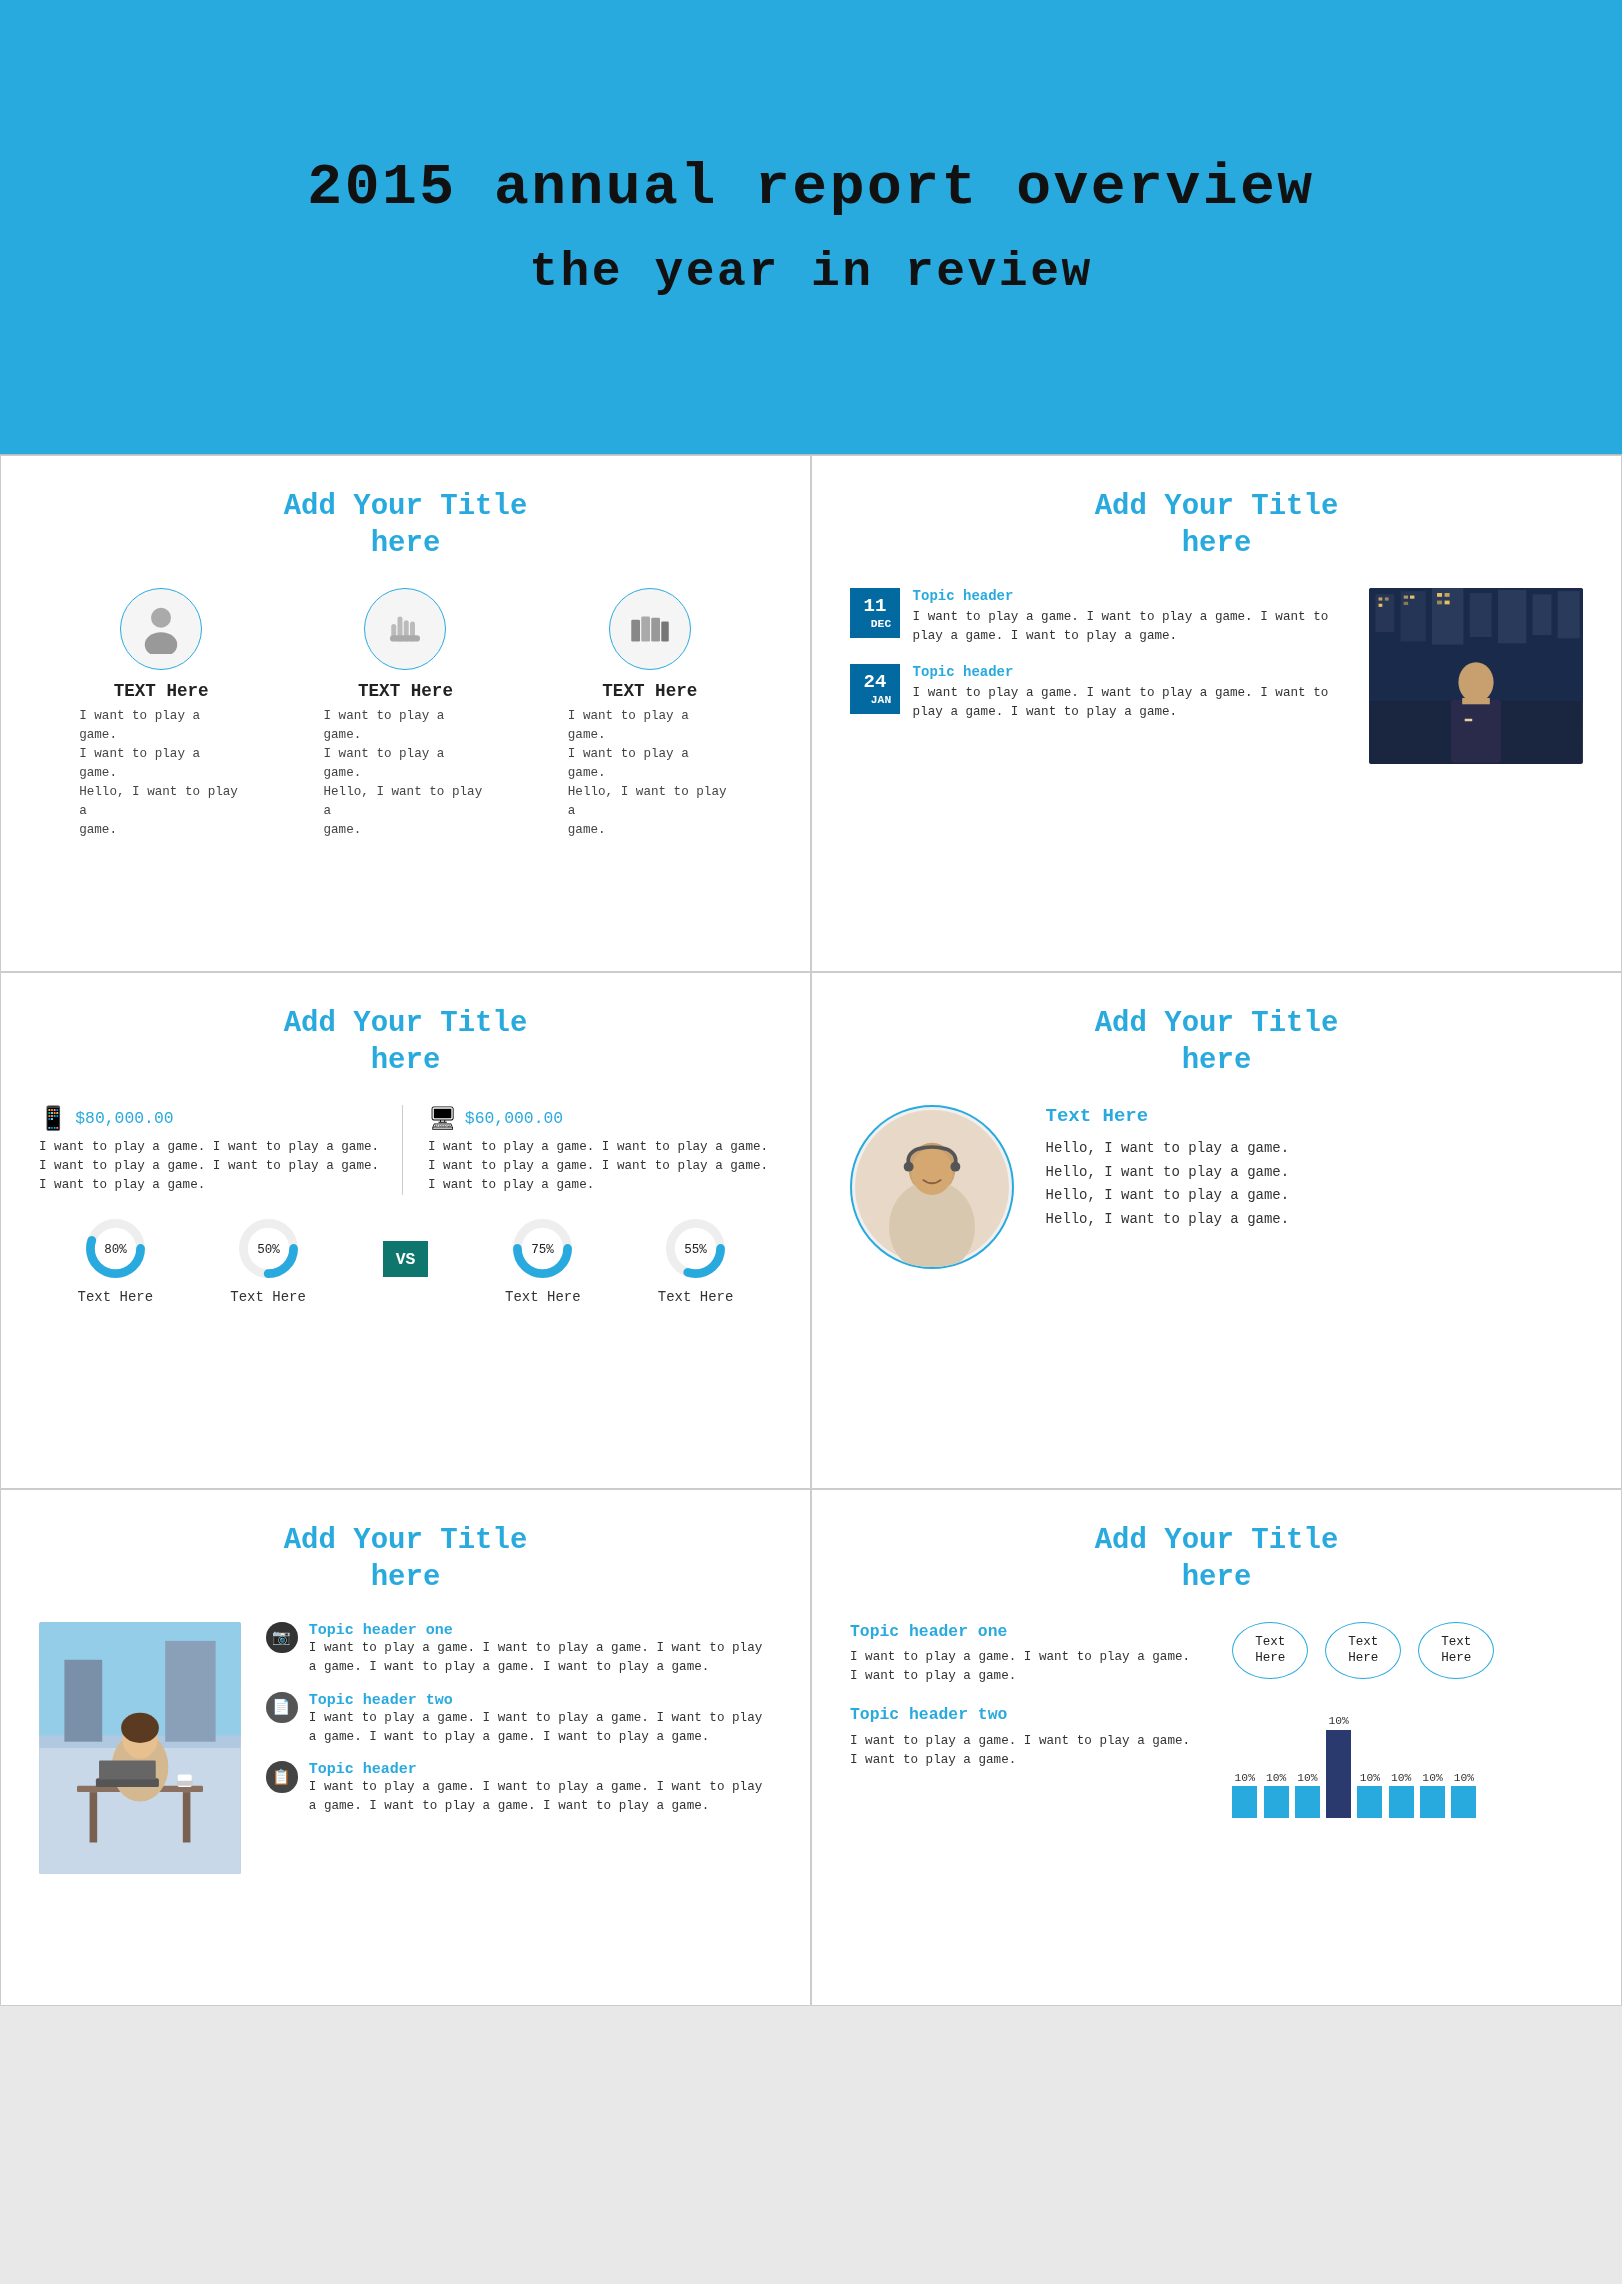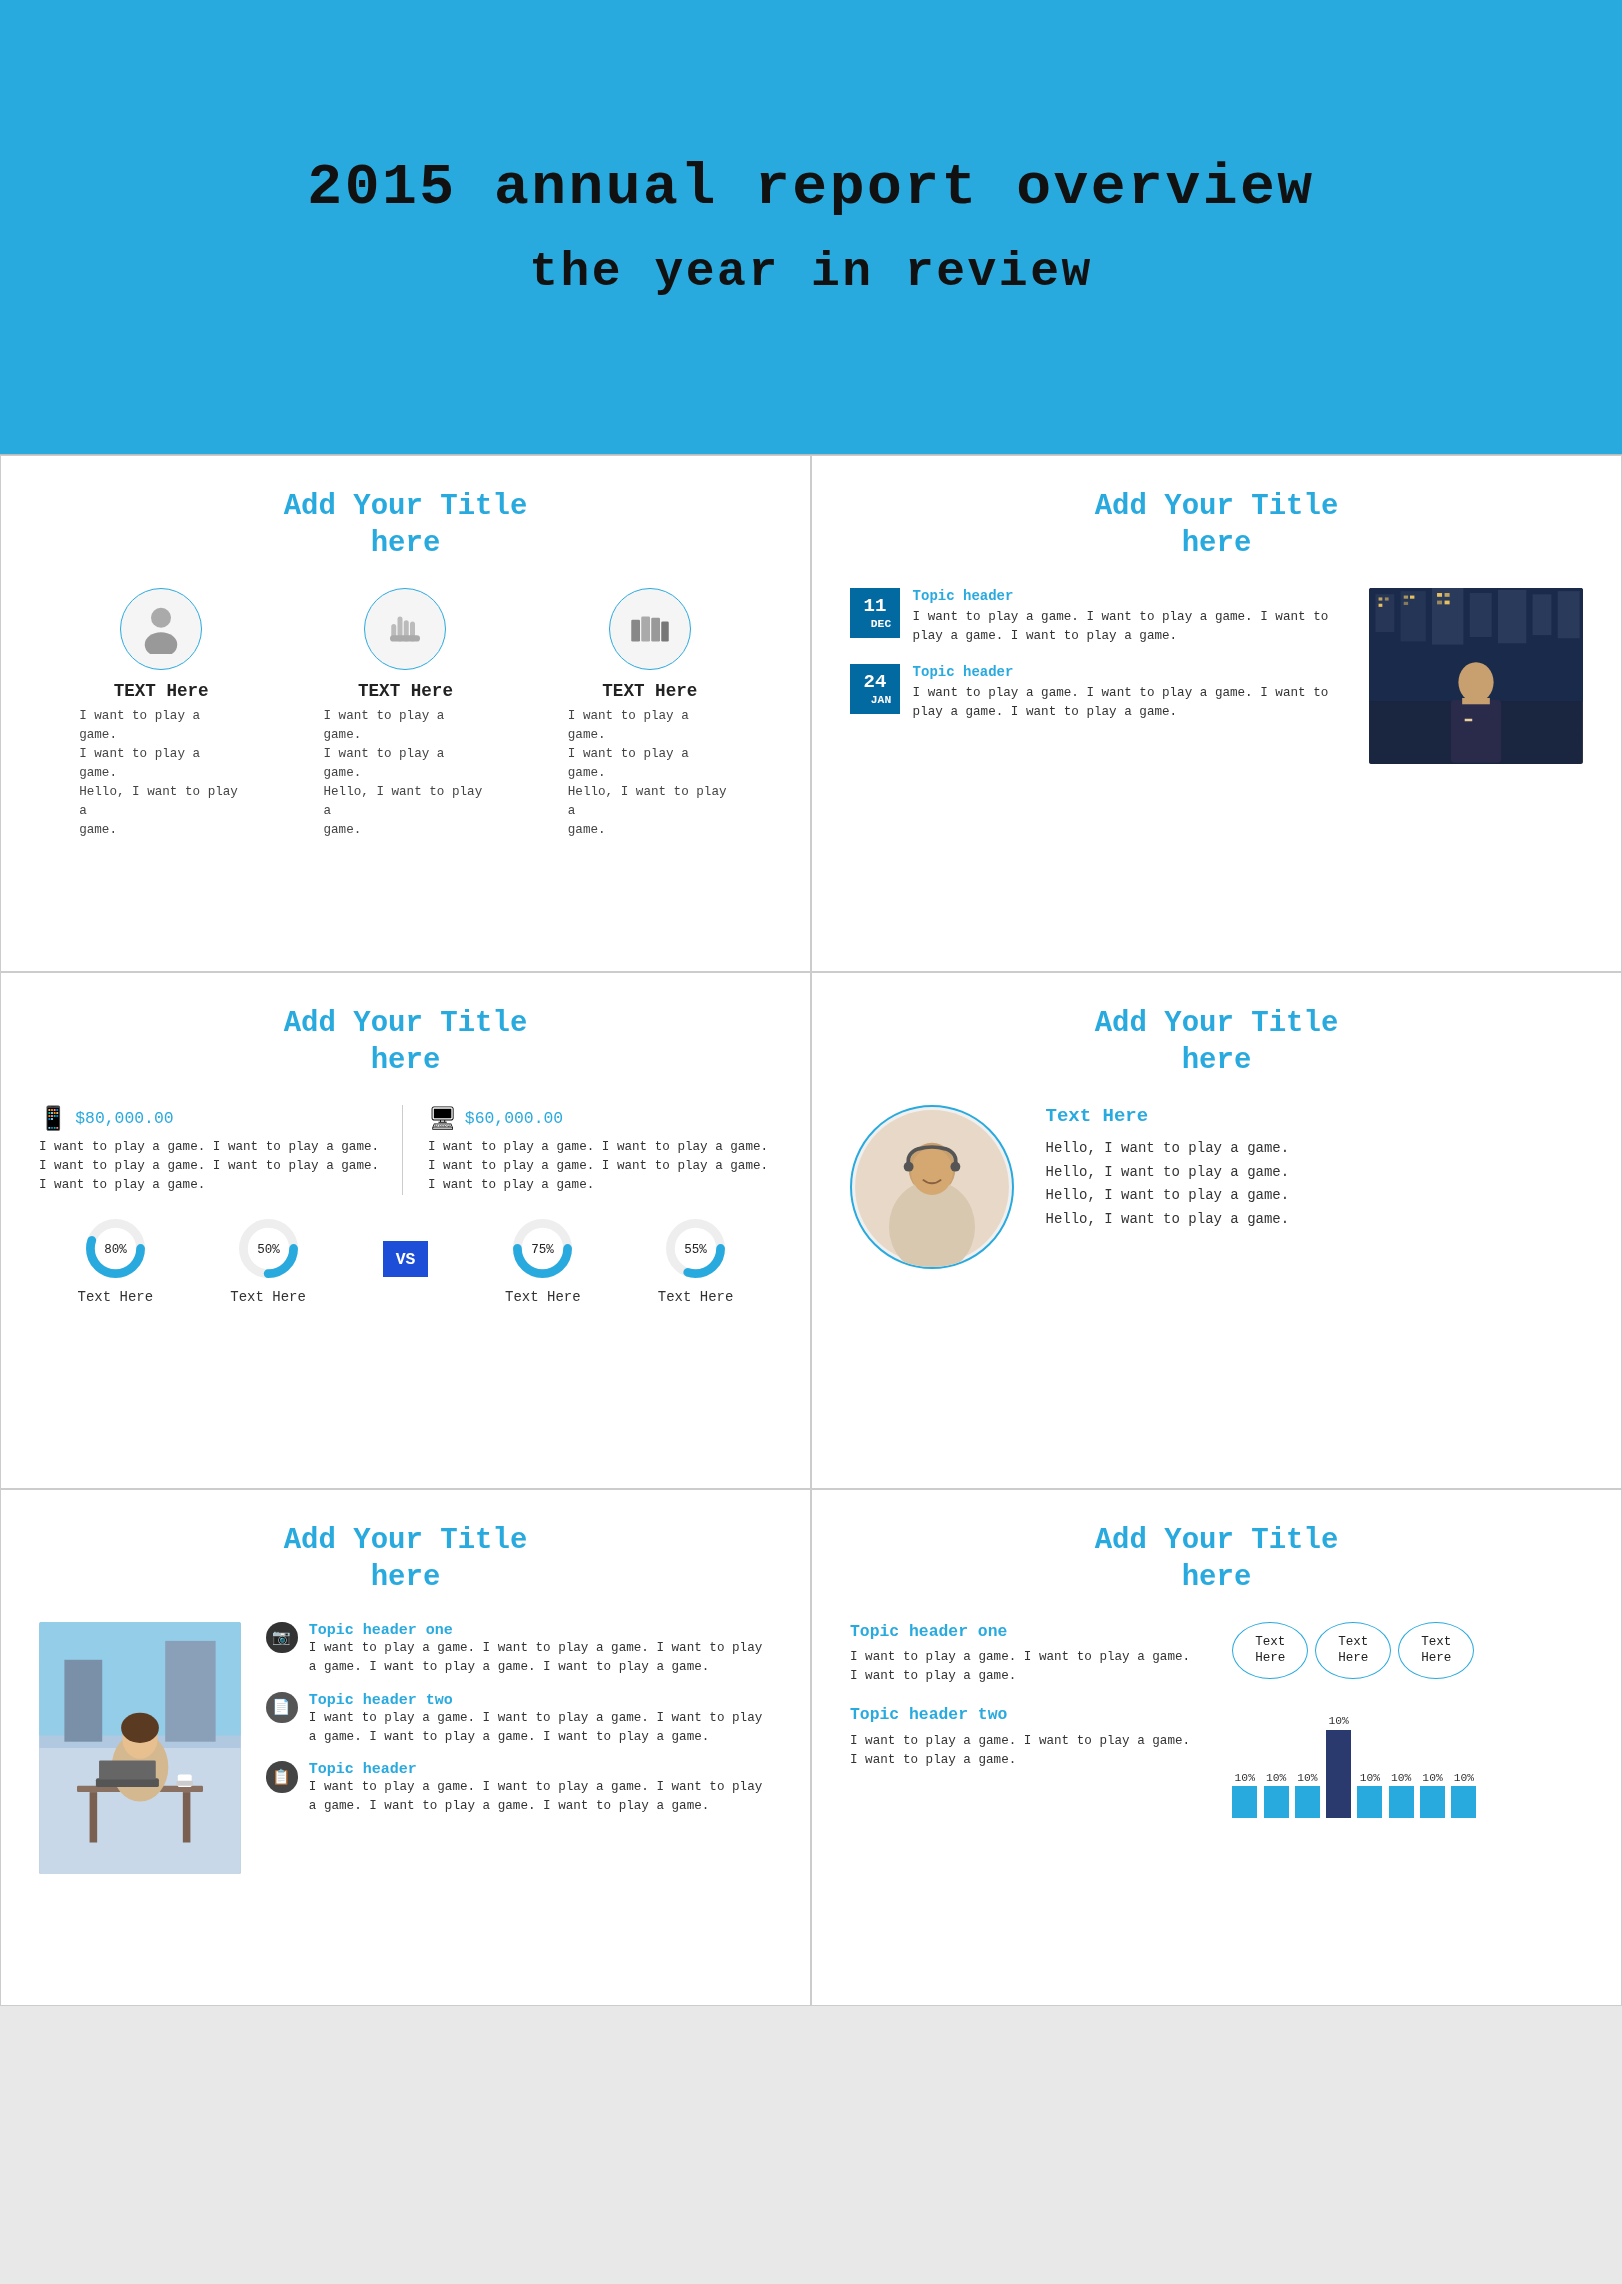--- a/index.html
+++ b/index.html
@@ -206,21 +206,21 @@
       flex-direction: column;
       align-items: center;
       gap: 6.3px;
     }
     .donut-label {
       font-size: 14px;
       color: #333;
       font-family: 'Courier New', Courier, monospace;
     }
     .vs-box {
-      background: #1d4ed8;
+      background: #0f766e;
       color: #fff;
       font-size: 16.4px;
       font-family: 'Courier New', Courier, monospace;
       font-weight: bold;
       padding: 8.8px 12.6px;
     }
 
     
     .donut-svg { width: 69px; height: 69px; }
 
@@ -325,21 +325,21 @@
       font-size: 12.6px;
       color: #333;
       line-height: 1.5;
       font-family: 'Courier New', Courier, monospace;
       margin-bottom: 19px;
     }
 
     
     .text-bubble-row {
       display: flex;
-      gap: 7px;
+      gap: 17px;
       margin-bottom: 12.6px;
     }
     .text-bubble {
       width: 76px;
       height: 57px;
       border-radius: 50%;
       border: 1.9px solid #29aadf;
       display: flex;
       align-items: center;
       justify-content: center;

